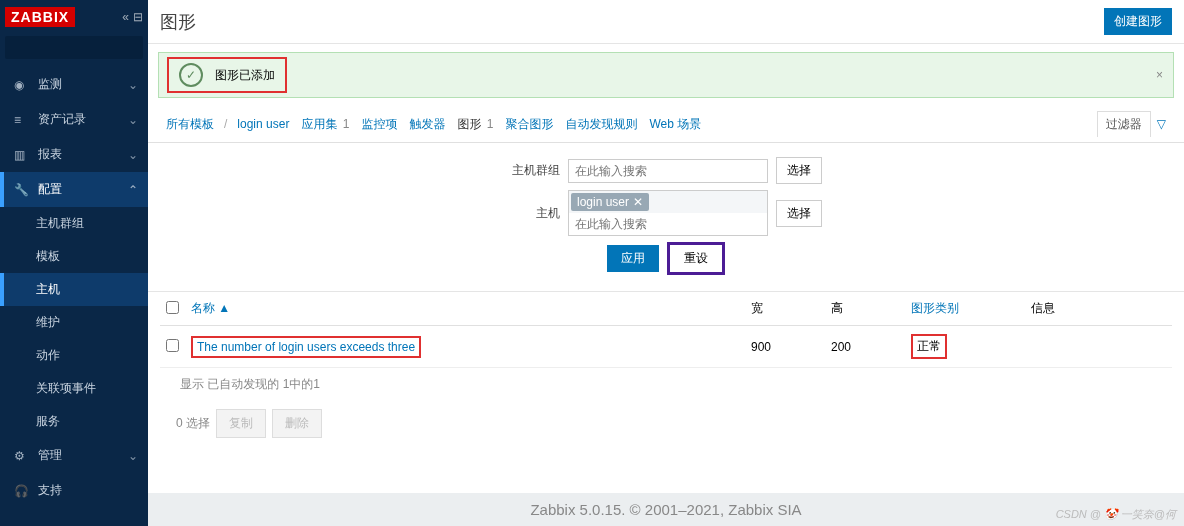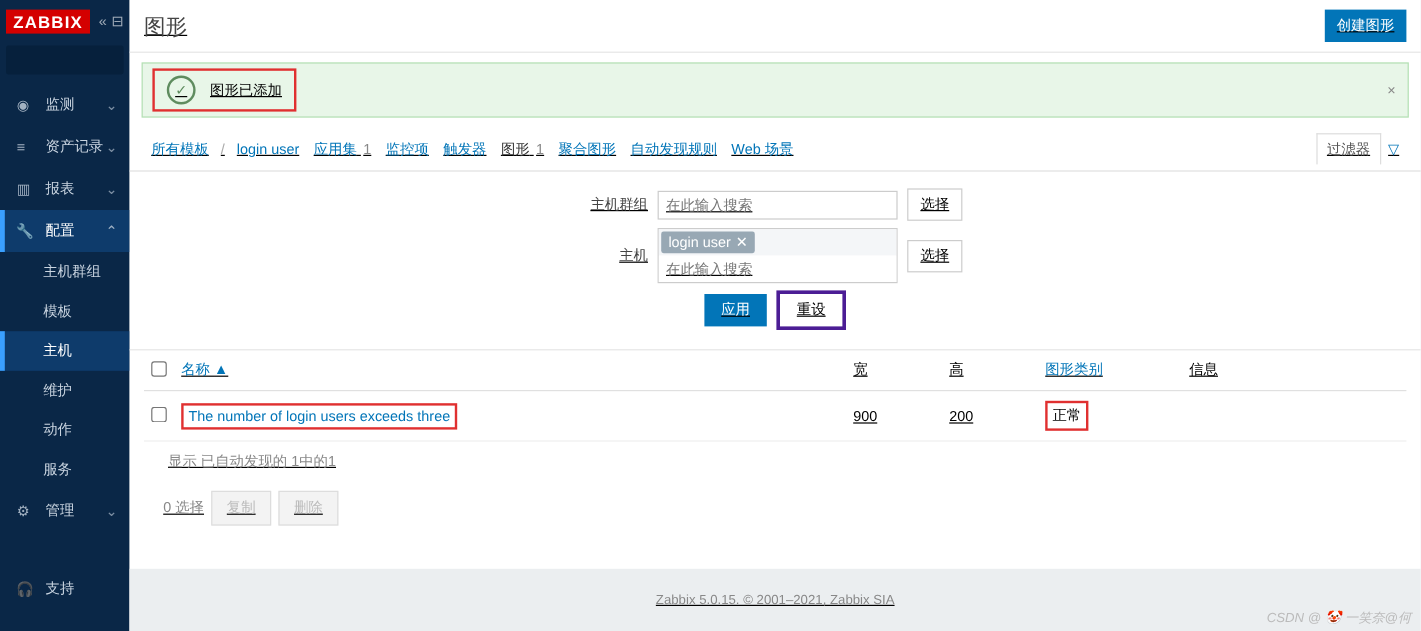--- a/index.html
+++ b/index.html
@@ -1,31 +1,31 @@
 <!DOCTYPE html>
 <html><head>
 <meta charset="utf-8">
 <style>
 * { margin: 0; padding: 0; box-sizing: border-box; font-family: Arial, sans-serif; font-size: 12px; }
 body { background: #ebeef0; display: flex; width: 1184px; height: 526px; overflow: hidden; }
-.sidebar { width: 108px; background: #0a2747; color: #fff; display: flex; flex-direction: column; }
+.sidebar { width: 148px; background: #0a2747; color: #fff; display: flex; flex-direction: column; }
 .sb-header { display: flex; align-items: center; height: 35px; padding: 0 5px; }
 .logo { background: #d40000; color: #fff; font-weight: bold; padding: 2px 6px; font-size: 14px; letter-spacing: 1px; }
 .sb-collapse { margin-left: auto; display: flex; gap: 4px; }
 .sb-collapse span { opacity: .6; }
 .search-row { display: flex; align-items: center; background: #06203c; margin: 3px 5px 8px; border-radius: 2px; height: 24px; }
 .search-in { flex: 1; background: transparent; border: none; padding: 0 6px; color: #fff; outline: none; }
 .search-btn { background: transparent; border: none; color: #b8c0c8; padding: 0 6px; cursor: pointer; }
 .sb-group { display: flex; align-items: center; padding: 9px 10px; color: #c9d4e0; cursor: pointer; border-left: 4px solid transparent; }
 .sb-group.sel, .sb-group.sub.sel { background: #0e3b6b; border-left-color: #3aa0ff; color: #fff; }
 .sb-icon { width: 16px; margin-right: 8px; opacity: .8; }
 .sb-chevron { margin-left: auto; opacity: .6; }
 .sb-group.sub { padding: 8px 10px 8px 32px; font-size: 12px; }
 .sb-footer { margin-top: auto; }
-.main { flex: 1; display: flex; flex-direction: column; background: #fff; text-decoration: underline; }
+.main { flex: 1; display: flex; flex-direction: column; background: #fff; }
 .page-head { display: flex; align-items: center; padding: 8px 12px; border-bottom: 1px solid #e5e5e5; }
 .page-title { font-size: 18px; font-weight: 400; color: #444; }
 .btn-primary { margin-left: auto; background: #0275b8; color: #fff; border: none; padding: 5px 10px; cursor: pointer; }
 .alert-wrap { padding: 8px 10px; }
 .alert { display: flex; align-items: center; background: #e8f6e8; border: 1px solid #b4e0b4; padding: 4px 8px; position: relative; }
 .alert-chk { width: 24px; height: 24px; border: 2px solid #5f8c5f; border-radius: 50%; display: flex; align-items: center; justify-content: center; color: #5f8c5f; margin-right: 12px; }
 .alert-box { border: 2px solid #e03030; padding: 4px 10px; display: flex; align-items: center; }
 .alert-close { position: absolute; right: 10px; color: #888; cursor: pointer; }
 .tabs { display: flex; align-items: center; padding: 5px 12px; border-bottom: 1px solid #e0e0e0; color: #0275b8; }
 .tabs .sep { color: #aaa; margin: 0 4px; }
@@ -49,21 +49,21 @@
 .tbl-wrap { padding: 0 12px; }
 table { width: 100%; border-collapse: collapse; }
 th { text-align: left; padding: 8px 6px; font-weight: 400; border-bottom: 1px solid #e0e0e0; }
 th a { color: #0275b8; text-decoration: none; }
 td { padding: 8px 6px; border-bottom: 1px solid #eee; }
 .cell-link { color: #0275b8; text-decoration: none; }
 .red-box { border: 2px solid #e03030; display: inline-block; padding: 2px 4px; }
 .result-info { text-align: left; padding: 8px 20px; color: #888; }
 .sel-row { display: flex; align-items: center; gap: 6px; padding: 8px 16px; color: #888; }
 .btn-dis { background: #f3f3f3; border: 1px solid #ddd; color: #bbb; padding: 5px 12px; cursor: not-allowed; }
-.footer { margin-top: auto; text-align: center; padding: 20px; background: #ebeef0; color: #888; font-size: 11px; }
+.footer { margin-top: auto; text-align: center; padding: 8px; background: #ebeef0; color: #888; font-size: 15px; }
 .watermark { position: fixed; right: 8px; bottom: 4px; color: #bbb; font-size: 11px; font-style: italic; }
 </style>
 </head>
 <body>
 
 <div class="sidebar">
   <div class="sb-header">
     <span class="logo">ZABBIX</span>
     <span class="sb-collapse">
         <span>«</span>
@@ -102,20 +102,23 @@
       <span>模板</span>
     </div>
   <div class="sb-group sub sel">
       <span>主机</span>
     </div>
   <div class="sb-group sub">
       <span>维护</span>
     </div>
   <div class="sb-group sub">
       <span>动作</span>
+    </div>
+  <div class="sb-group sub">
+      <span>关联项事件</span>
     </div>
   <div class="sb-group sub">
       <span>服务</span>
     </div>
   <div class="sb-group">
       <span class="sb-icon">⚙</span>
       <span>管理</span>
       <span class="sb-chevron">⌄</span>
     </div>
 

